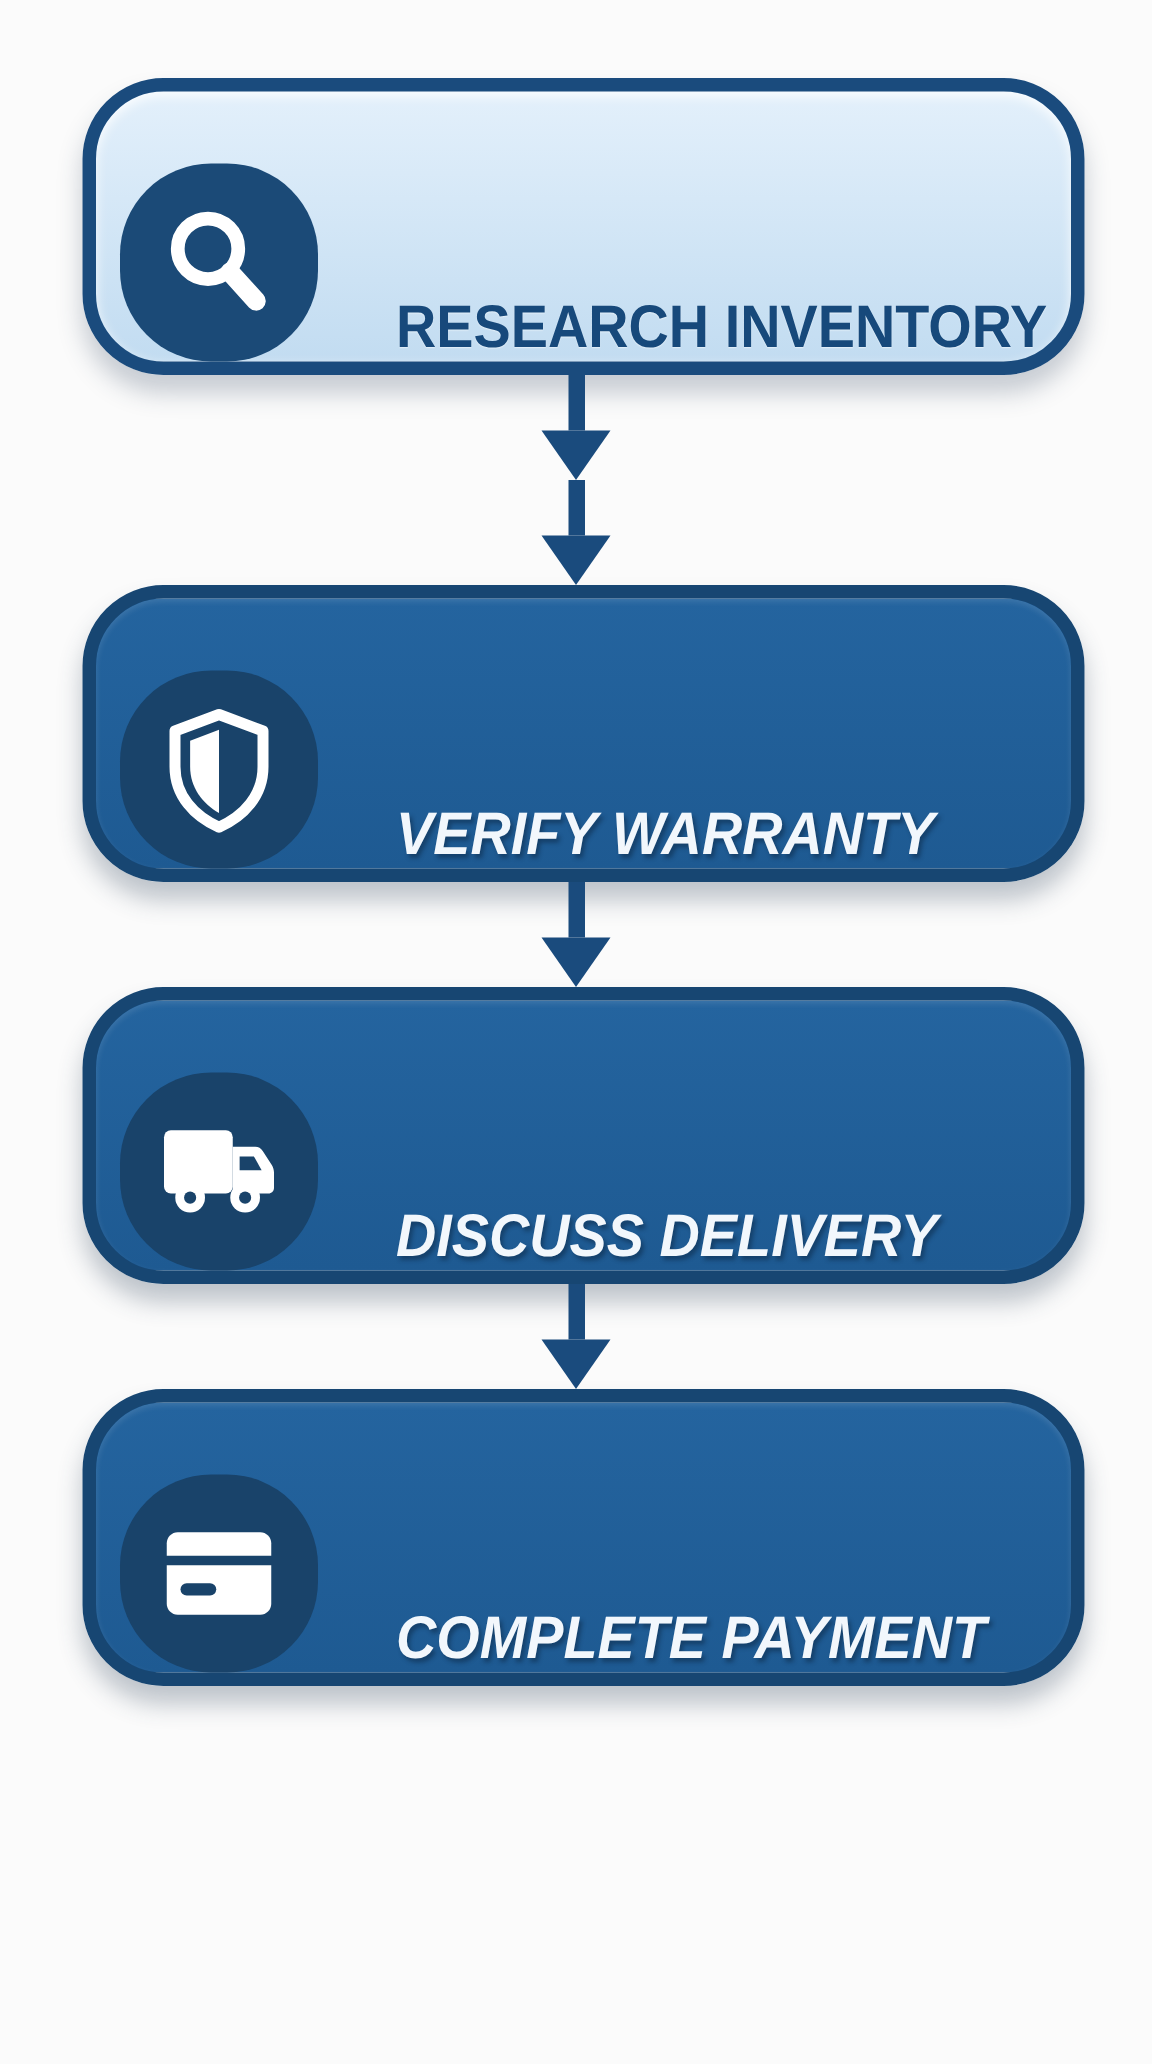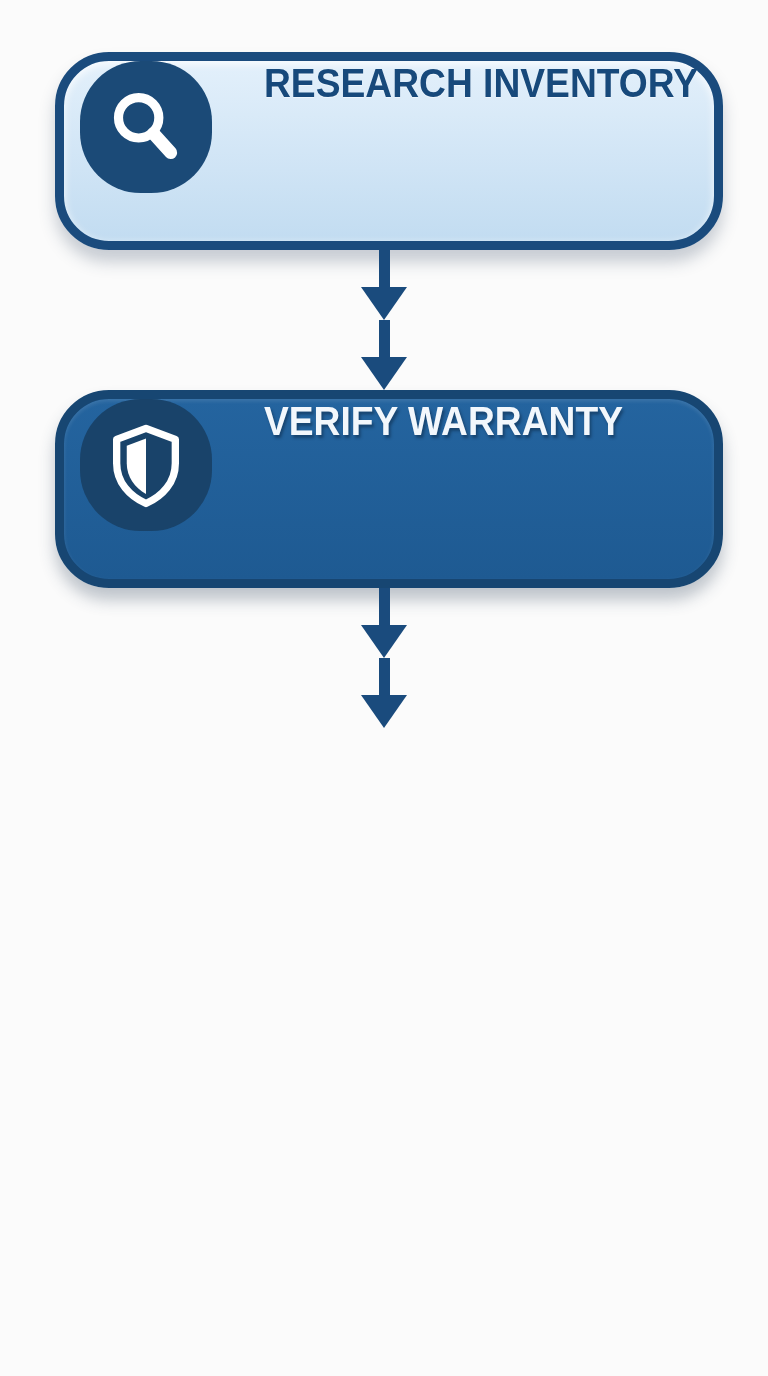--- a/index.html
+++ b/index.html
@@ -29,34 +29,35 @@
     display:flex;
     flex-direction:column;
   }
   .step{
     width:668px;
     height:198px;
     margin-left:55px;
     border-radius:54px;
     border:9px solid;
     display:flex;
-    align-items:flex-start;
+    align-items:flex-end;
     padding-left:16px;
     gap:52px;
     box-shadow:0 12px 16px rgba(45,65,90,.28);
   }
   .step.light{
     background:linear-gradient(180deg,var(--light-box-fill-top) 0%,var(--light-box-fill-bottom) 100%);
     border-color:var(--light-box-border);
     box-shadow:0 12px 16px rgba(45,65,90,.25), inset 0 3px 8px rgba(255,255,255,.85);
   }
   .step.dark{
     background:linear-gradient(180deg,var(--dark-box-fill-top) 0%,var(--dark-box-fill-bottom) 100%);
     border-color:var(--dark-box-border);
     box-shadow:0 12px 16px rgba(45,65,90,.3), inset 0 2px 4px rgba(255,255,255,.12);
+    font-style:italic;
   }
   .badge{
     width:132px;
     height:132px;
     border-radius:46%;
     flex:0 0 auto;
     display:flex;
     align-items:center;
     justify-content:center;
   }
@@ -132,20 +133,44 @@
       </svg>
     </div>
     <div class="label">VERIFY WARRANTY</div>
   </section>
 
   <div class="arrow">
     <span class="stem"></span>
       <span class="head"></span>
   </div>
 
+  <section class="step dark">
+    <div class="badge">
+      <svg viewBox="0 0 48 48" fill="none">
+        <rect x="4" y="9" width="25" height="23" rx="2.5" fill="#ffffff"></rect>
+        <path d="M29 15 h8.2 c1.1 0 2.1 .55 2.7 1.5 l3.3 5.1 c.5 .8 .8 1.8 .8 2.8 V30 c0 1.1 -.9 2 -2 2 H29 Z" fill="#ffffff"></path>
+        <path d="M31.5 18.5 h5.2 l2.8 5 h-8 Z" fill="#19436a"></path>
+        <circle cx="13.5" cy="33.5" r="5.4" fill="#ffffff"></circle>
+        <circle cx="13.5" cy="33.5" r="2.2" fill="#19436a"></circle>
+        <circle cx="33.5" cy="33.5" r="5.4" fill="#ffffff"></circle>
+        <circle cx="33.5" cy="33.5" r="2.2" fill="#19436a"></circle>
+      </svg>
+    </div>
+    <div class="label">DISCUSS DELIVERY</div>
+  </section>
 
   <div class="arrow">
     <span class="stem"></span>
       <span class="head"></span>
   </div>
 
+  <section class="step dark">
+    <div class="badge">
+      <svg viewBox="0 0 48 48" fill="none">
+        <path d="M5 13 c0-2.2 1.8-4 4-4 h30 c2.2 0 4 1.8 4 4 v4.5 H5 Z" fill="#ffffff"></path>
+        <path d="M5 21 h38 v14 c0 2.2-1.8 4-4 4 H9 c-2.2 0-4-1.8-4-4 Z" fill="#ffffff"></path>
+        <rect x="10" y="27.5" width="13" height="4.5" rx="2.25" fill="#19436a"></rect>
+      </svg>
+    </div>
+    <div class="label">COMPLETE PAYMENT</div>
+  </section>
 
 </div>
 
 </body></html>

